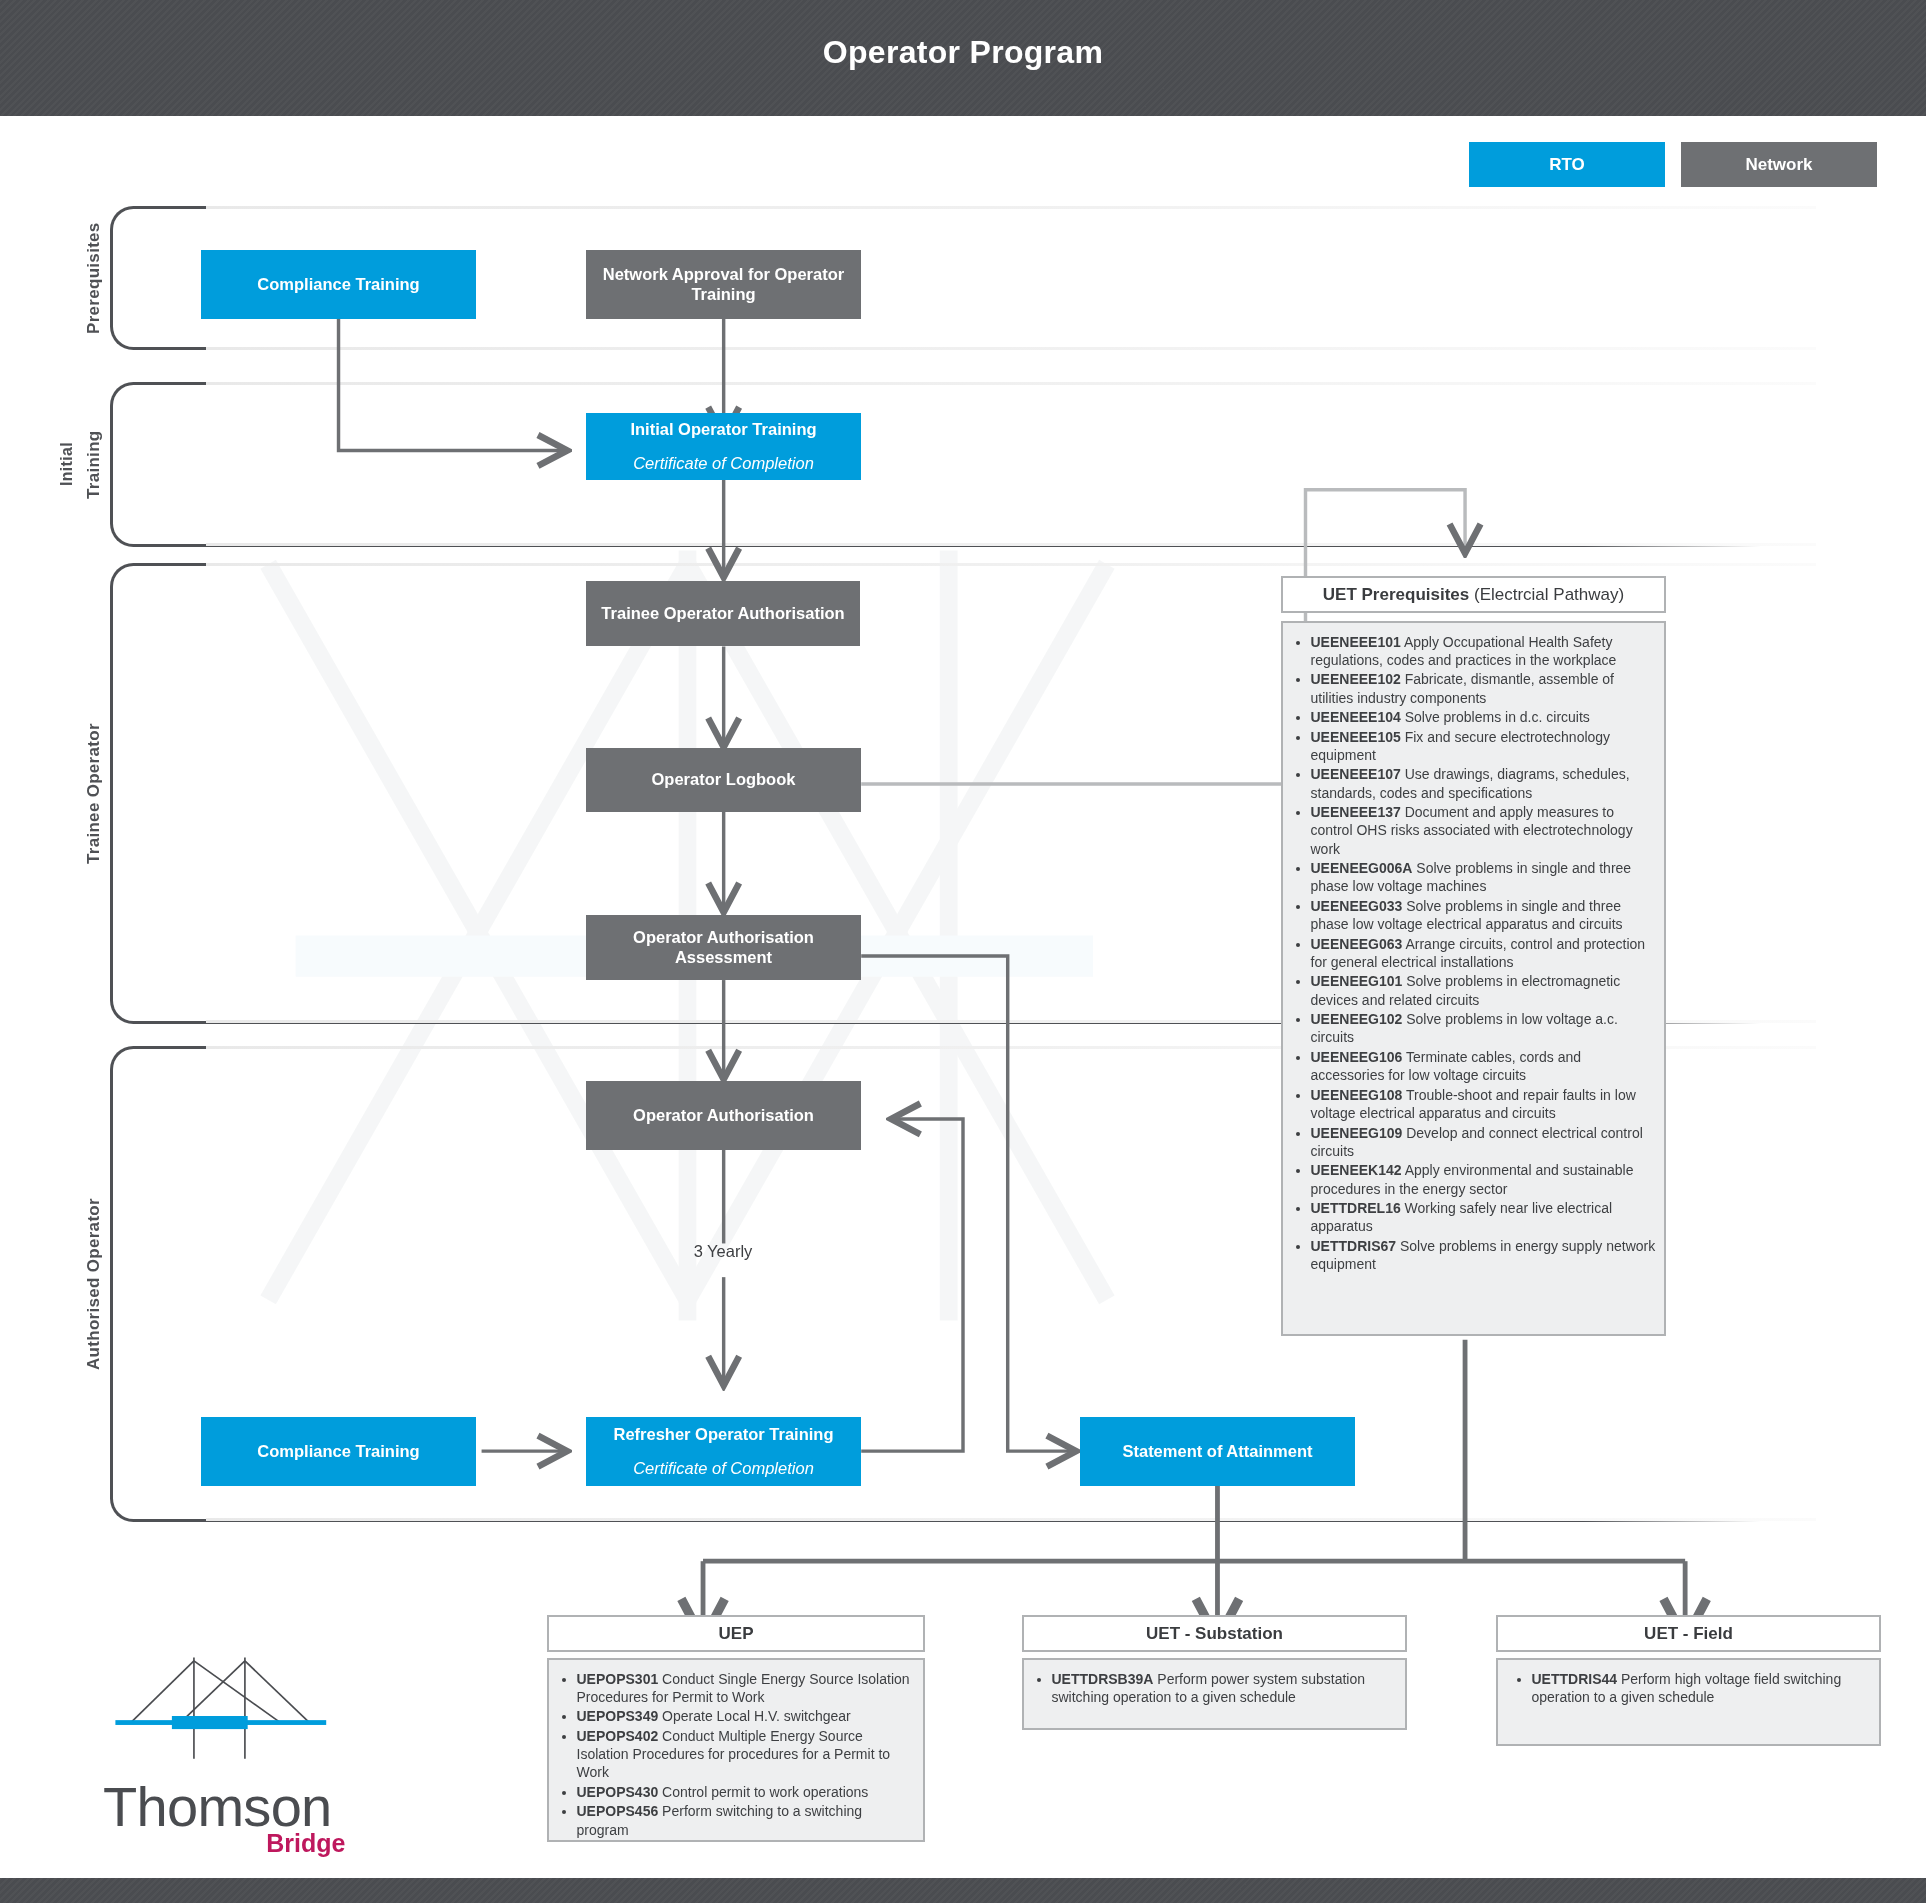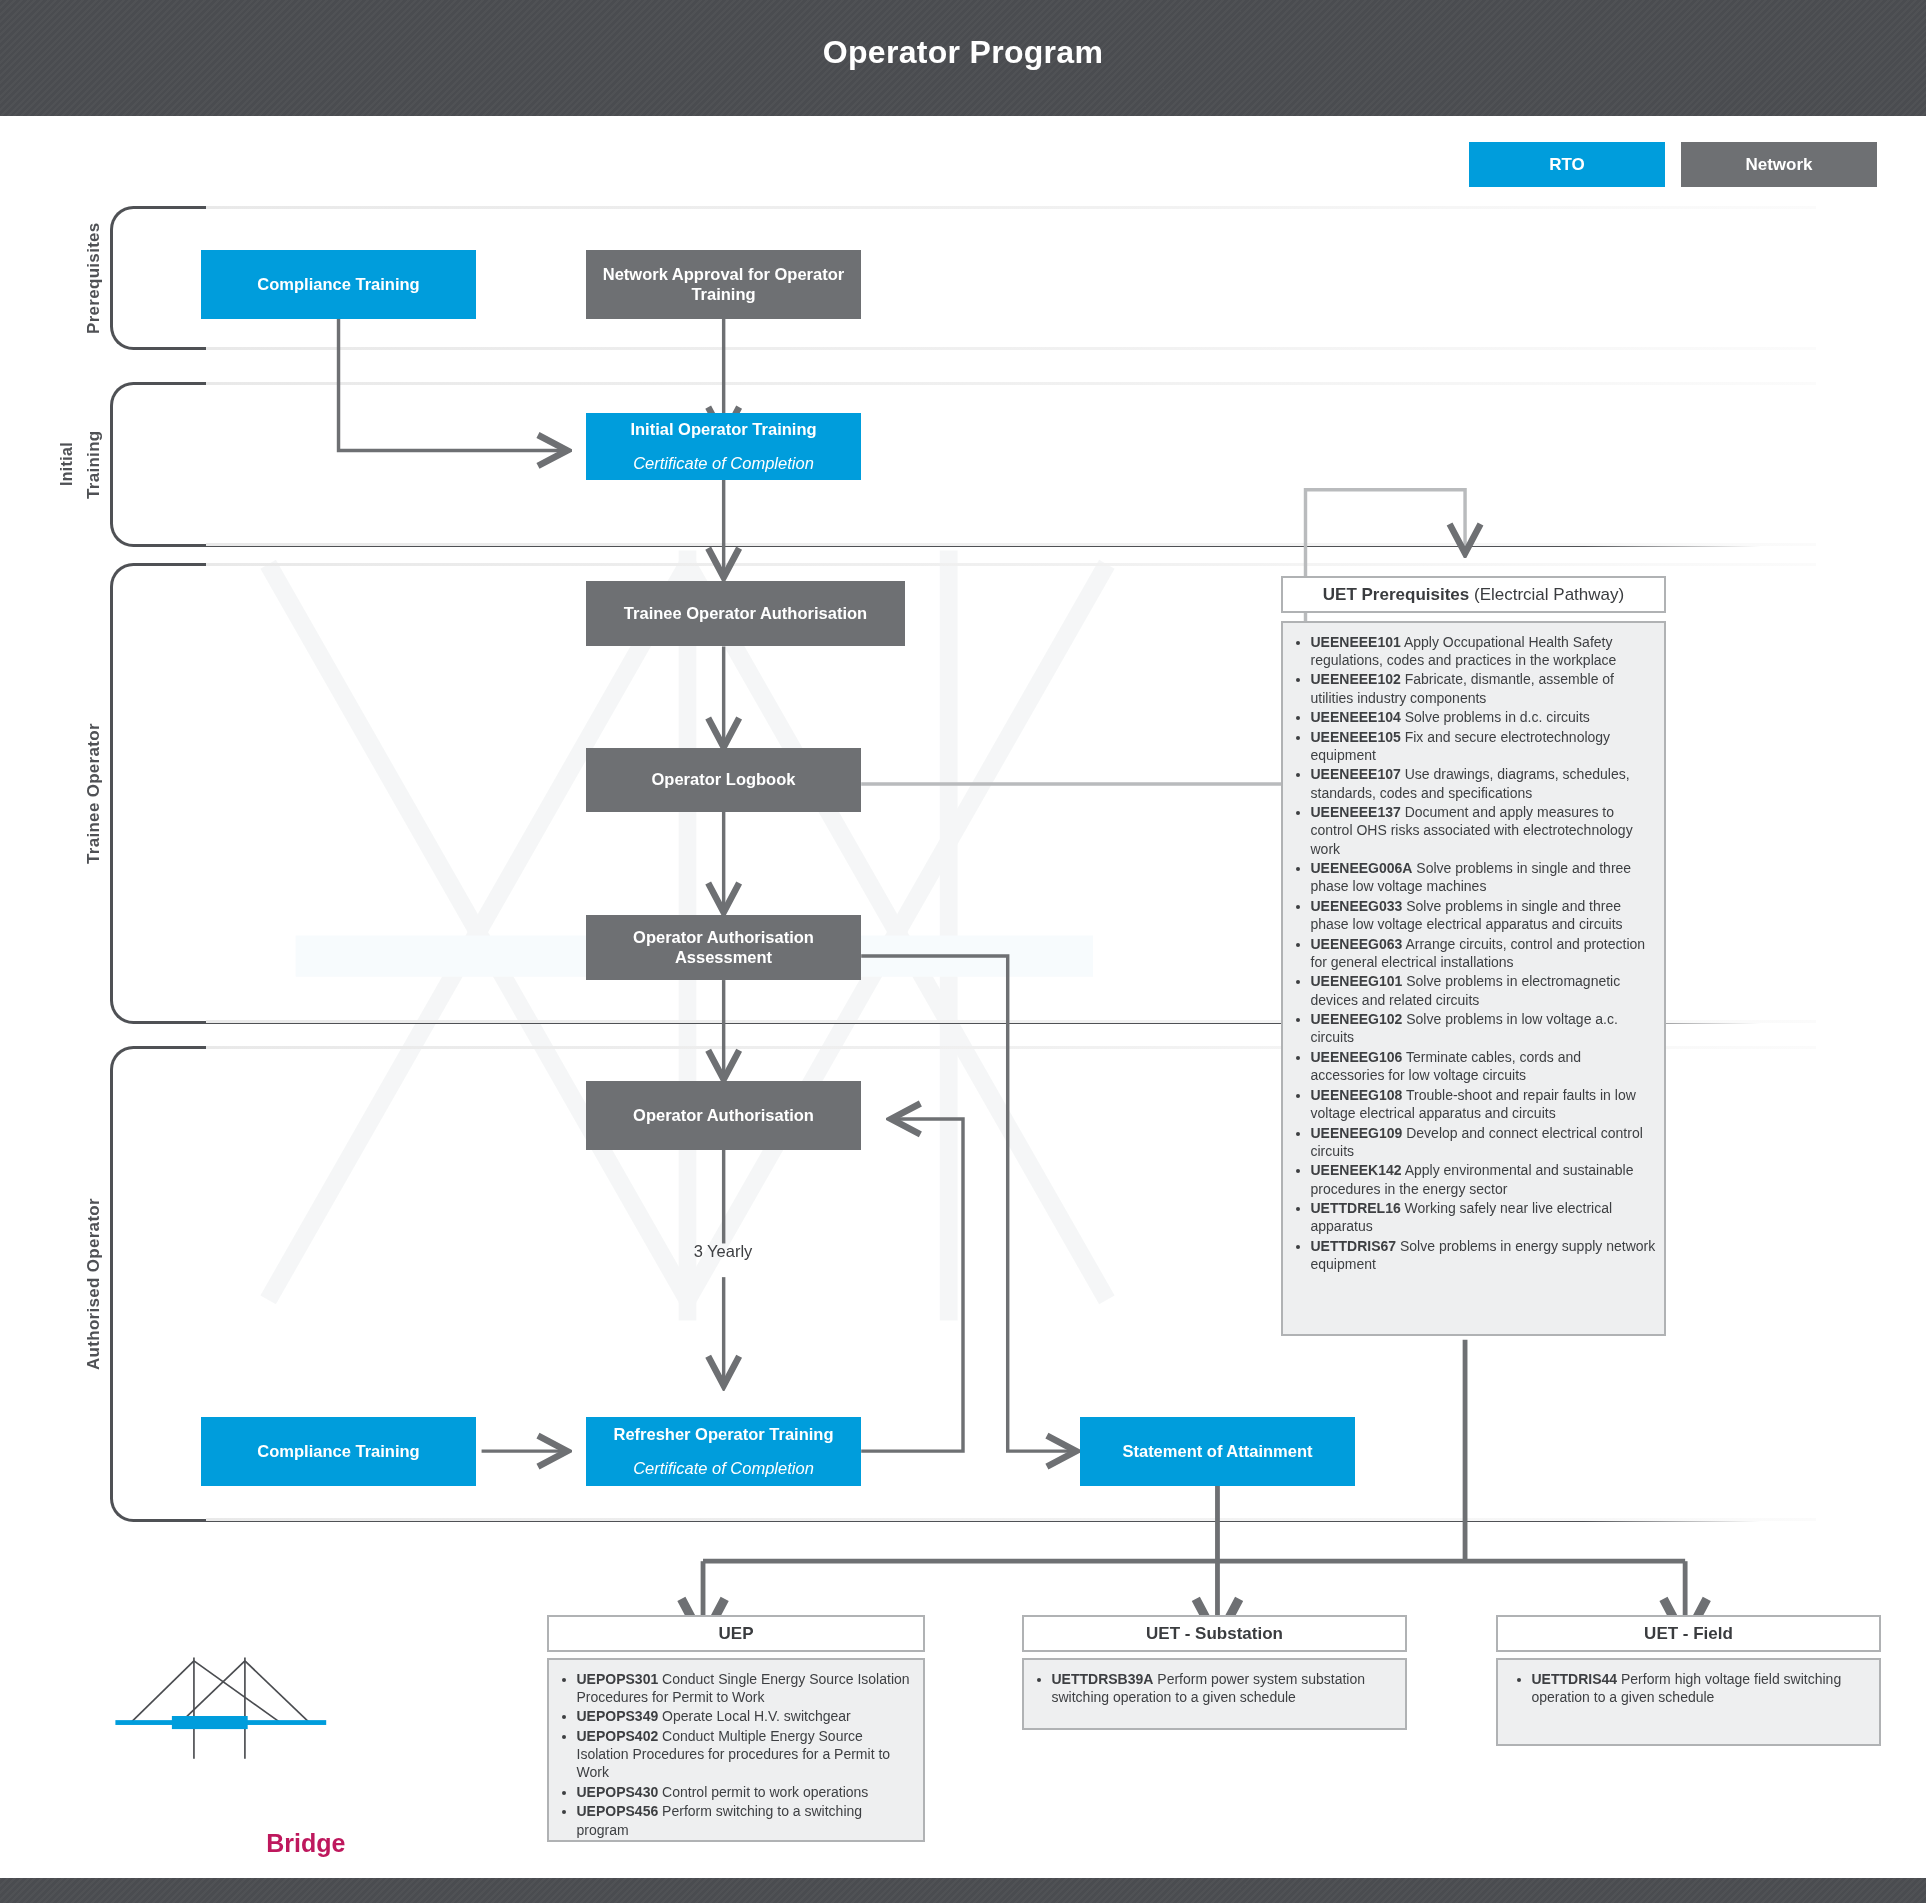--- a/index.html
+++ b/index.html
@@ -230,21 +230,21 @@
 
 <div class="node grey" style="left:586px;top:250px;width:275px;height:69px;">
   <span>Network Approval for Operator Training</span>
 </div>
 
 <div class="node blue" style="left:586px;top:413px;width:275px;height:67px;">
   <span>Initial Operator Training</span>
   <span class="sub">Certificate of Completion</span>
 </div>
 
-<div class="node grey" style="left:586px;top:581px;width:319px;height:65px;align-items:center;">
+<div class="node grey" style="left:586px;top:581px;width:274px;height:65px;align-items:center;">
   <span>Trainee Operator Authorisation</span>
 </div>
 
 <div class="node grey" style="left:586px;top:748px;width:275px;height:64px;">
   <span>Operator Logbook</span>
 </div>
 
 <div class="node grey" style="left:586px;top:915px;width:275px;height:65px;">
   <span>Operator Authorisation Assessment</span>
 </div>
@@ -330,17 +330,18 @@
       <line x1="132" y1="5" x2="132" y2="152"></line>
       <line x1="206" y1="5" x2="206" y2="152"></line>
       <line x1="132" y1="10" x2="40" y2="100"></line>
       <line x1="132" y1="10" x2="258" y2="100"></line>
       <line x1="206" y1="10" x2="112" y2="100"></line>
       <line x1="206" y1="10" x2="300" y2="100"></line>
     </g>
     <rect x="18" y="96" width="306" height="7" fill="#009ddc"></rect>
     <rect x="100" y="90" width="110" height="19" fill="#009ddc"></rect>
   </svg>
+  <div class="word">Thomson</div>
   <div class="sub">Bridge</div>
 </div>
 
 <div class="botbar"></div>
 
 
 </body></html>

